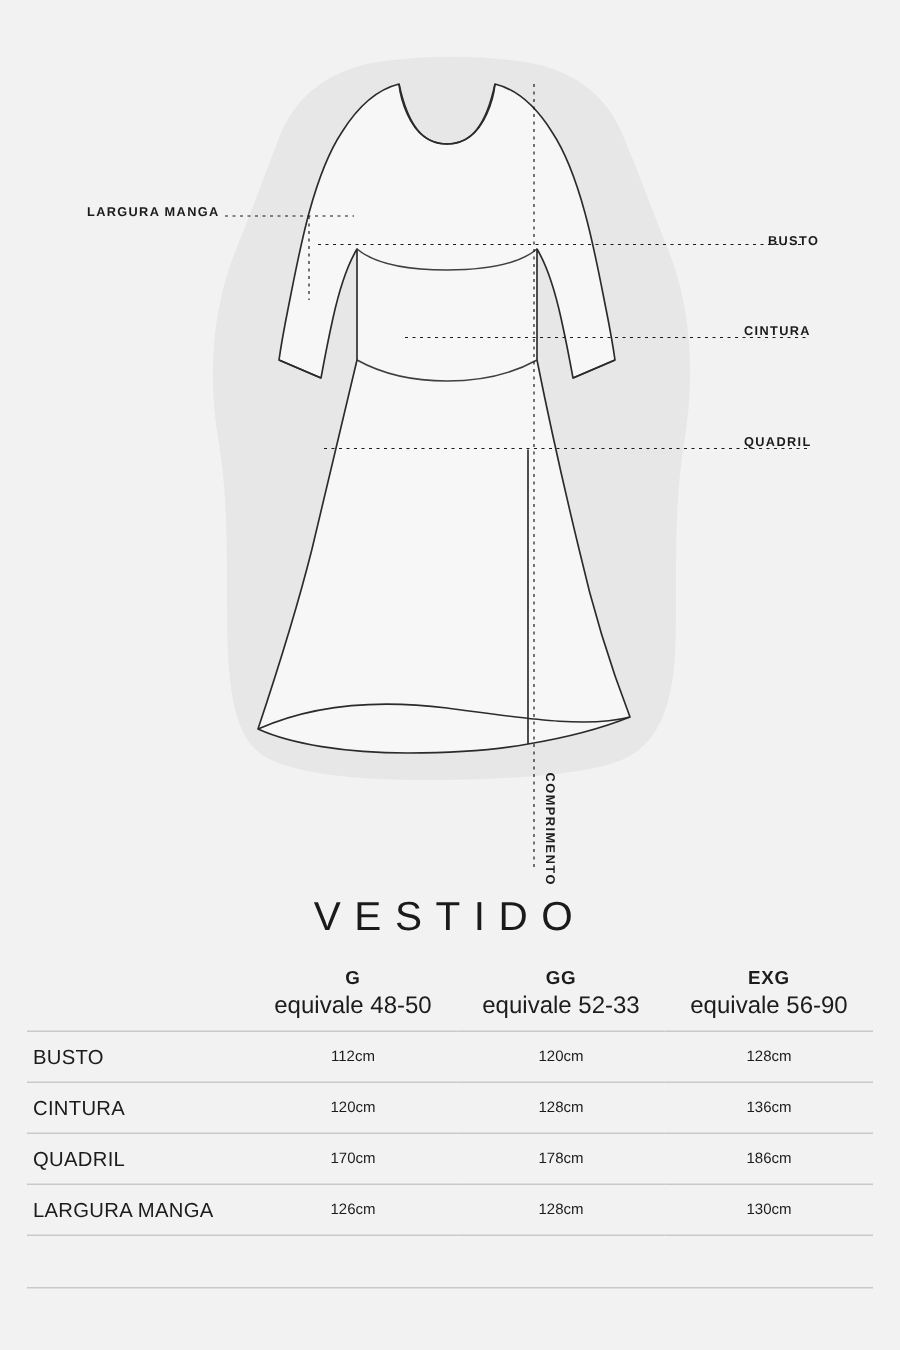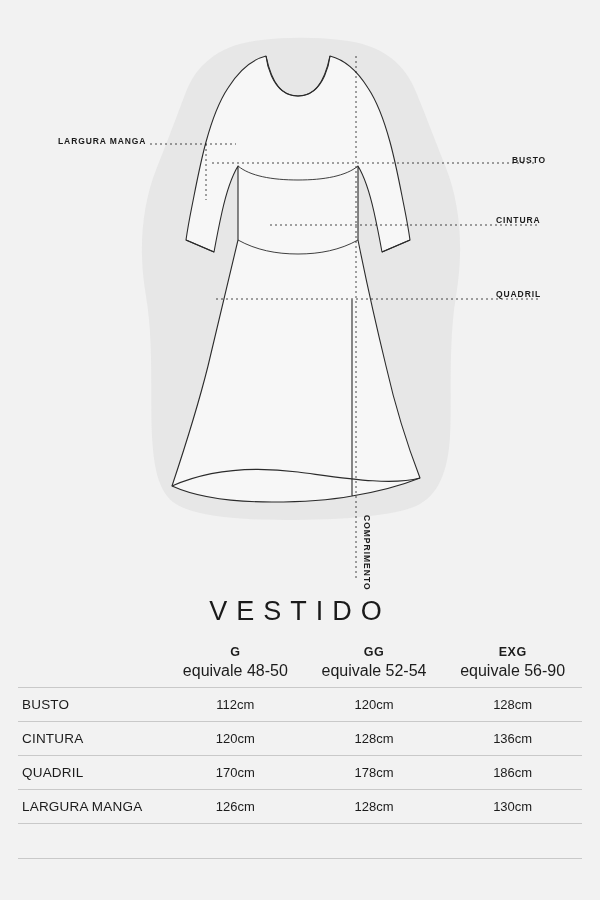--- a/index.html
+++ b/index.html
@@ -84,21 +84,21 @@
     letter-spacing: 0.5px;
   }
   table.size-table thead th .eq {
     display: block;
     font-size: 16px;
   }
   table.size-table tbody td {
     border-top: 1px solid #c9c9c9;
     height: 34px;
     text-align: center;
-    font-size: 13px;
+    font-size: 10px;
   }
   table.size-table tbody td.rowhead {
     text-align: left;
     padding-left: 4px;
     font-size: 13.5px;
     letter-spacing: 0.2px;
   }
   table.size-table tbody tr:last-child td { border-bottom: 1px solid #c9c9c9; }
   #bottom-rule {
     position: absolute;
@@ -188,21 +188,21 @@
     <table class="size-table">
       <thead>
         <tr>
           <th class="blank"></th>
           <th>
             <span class="sz">G</span>
             <span class="eq">equivale 48-50</span>
           </th>
           <th>
             <span class="sz">GG</span>
-            <span class="eq">equivale 52-54</span>
+            <span class="eq">equivale 52-33</span>
           </th>
           <th>
             <span class="sz">EXG</span>
             <span class="eq">equivale 56-90</span>
           </th>
         </tr>
       </thead>
       <tbody>
         <tr>
           <td class="rowhead">BUSTO</td>

